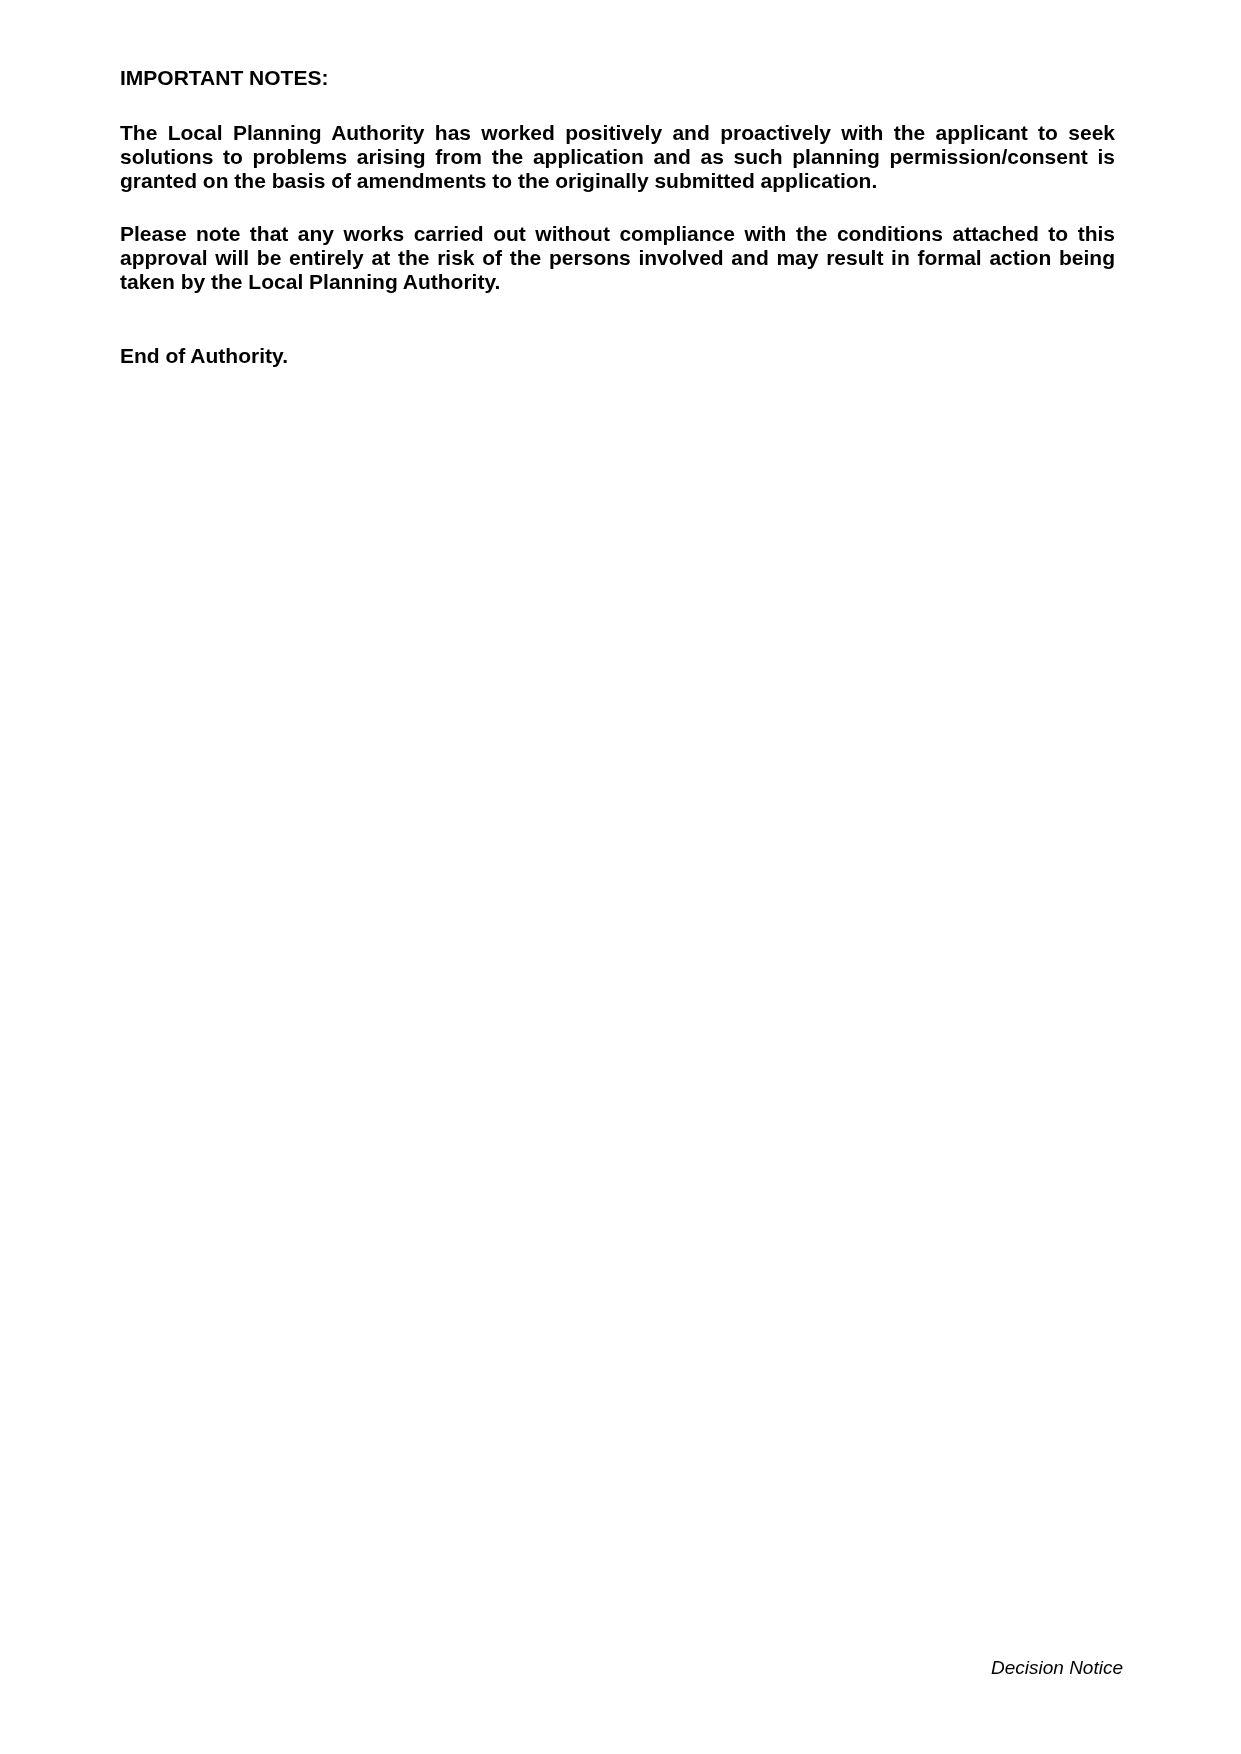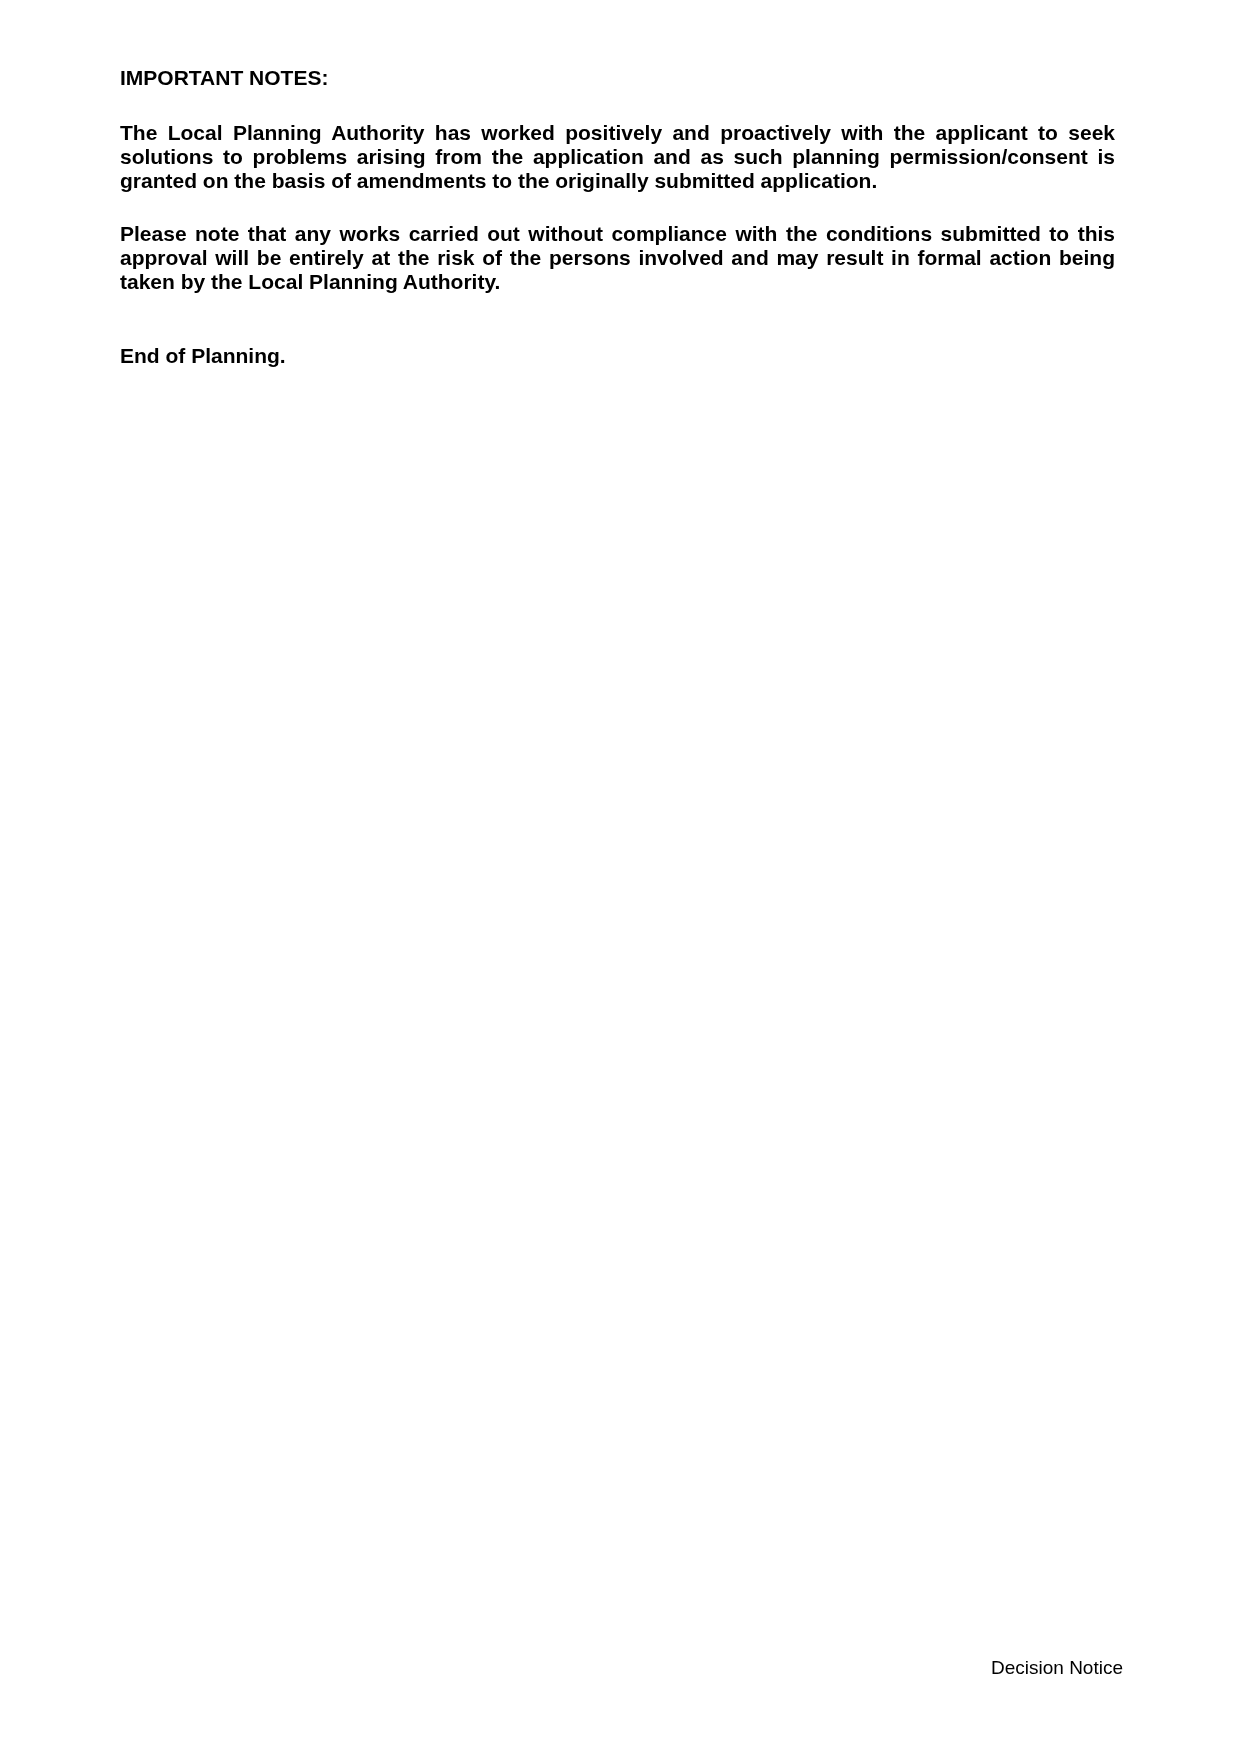--- a/index.html
+++ b/index.html
@@ -43,26 +43,27 @@
     margin: 48px 0 0 0;
   }
   .page-footer {
     position: absolute;
     top: 1656px;
     right: 118px;
     font-size: 19px;
     line-height: 24px;
     font-weight: normal;
     text-align: left;
+    font-style: italic;
   }
 </style>
 </head>
 <body>
 
 <div class="page">
   <div class="content">
     <h1 class="doc-heading">IMPORTANT NOTES:</h1>
     <p class="doc-paragraph">The Local Planning Authority has worked positively and proactively with the applicant to seek solutions to problems arising from the application and as such planning permission/consent is granted on the basis of amendments to the originally submitted application.</p>
-    <p class="doc-paragraph">Please note that any works carried out without compliance with the conditions submitted to this approval will be entirely at the risk of the persons involved and may result in formal action being taken by the Local Planning Authority.</p>
-    <p class="doc-closing">End of Planning.</p>
+    <p class="doc-paragraph">Please note that any works carried out without compliance with the conditions attached to this approval will be entirely at the risk of the persons involved and may result in formal action being taken by the Local Planning Authority.</p>
+    <p class="doc-closing">End of Authority.</p>
   </div>
   <div class="page-footer">Decision Notice</div>
 </div>
 
 </body></html>

